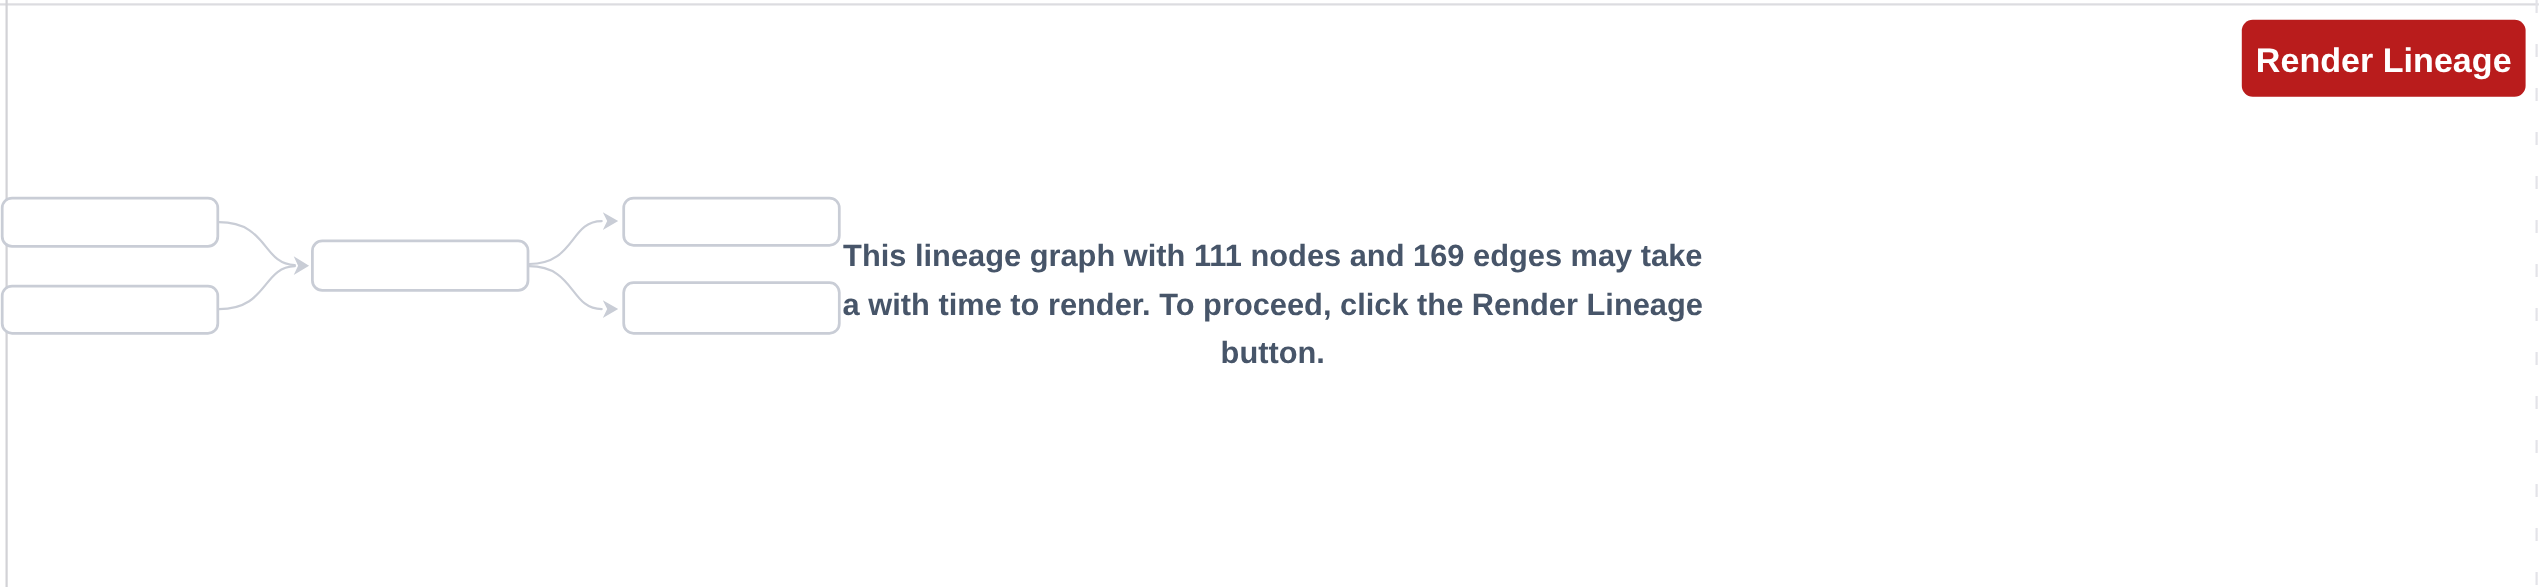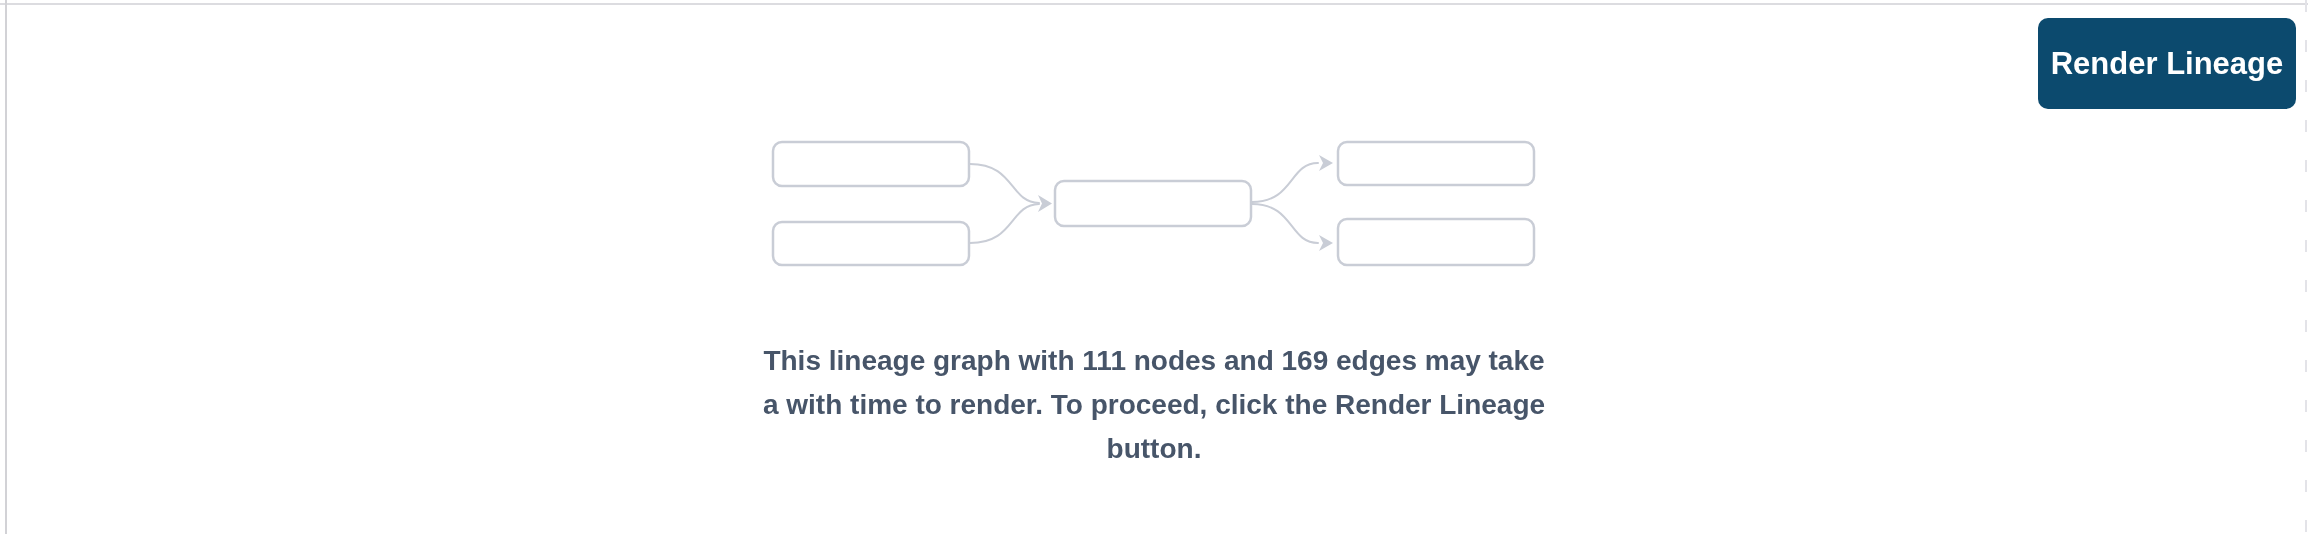--- a/index.html
+++ b/index.html
@@ -26,39 +26,39 @@
     position: absolute;
     right: 1px; top: 0; bottom: 0;
     width: 2px;
     background: repeating-linear-gradient(180deg, #e3e3e8 0px, #e3e3e8 12px, transparent 12px, transparent 40px);
   }
   .render-btn {
     position: absolute;
     top: 18px;
     right: 12px;
     width: 258px;
-    height: 91px;
-    background: #0c4a6e;
+    height: 70px;
+    background: #b91c1c;
     color: #ffffff;
     border: none;
     border-radius: 10px;
     font-family: "Liberation Sans", sans-serif;
     font-weight: 700;
     font-size: 31px;
     line-height: 73px;
     text-align: center;
     cursor: pointer;
   }
   .center-content {
     position: absolute;
     top: 140px;
     left: 0;
     right: 0;
     display: flex;
-    flex-direction: column;
+    flex-direction: row;
     align-items: center;
   }
   .diagram {
     width: 766px;
     height: 128px;
     display: block;
   }
   .message {
     margin-top: 71px;
     text-align: center;

